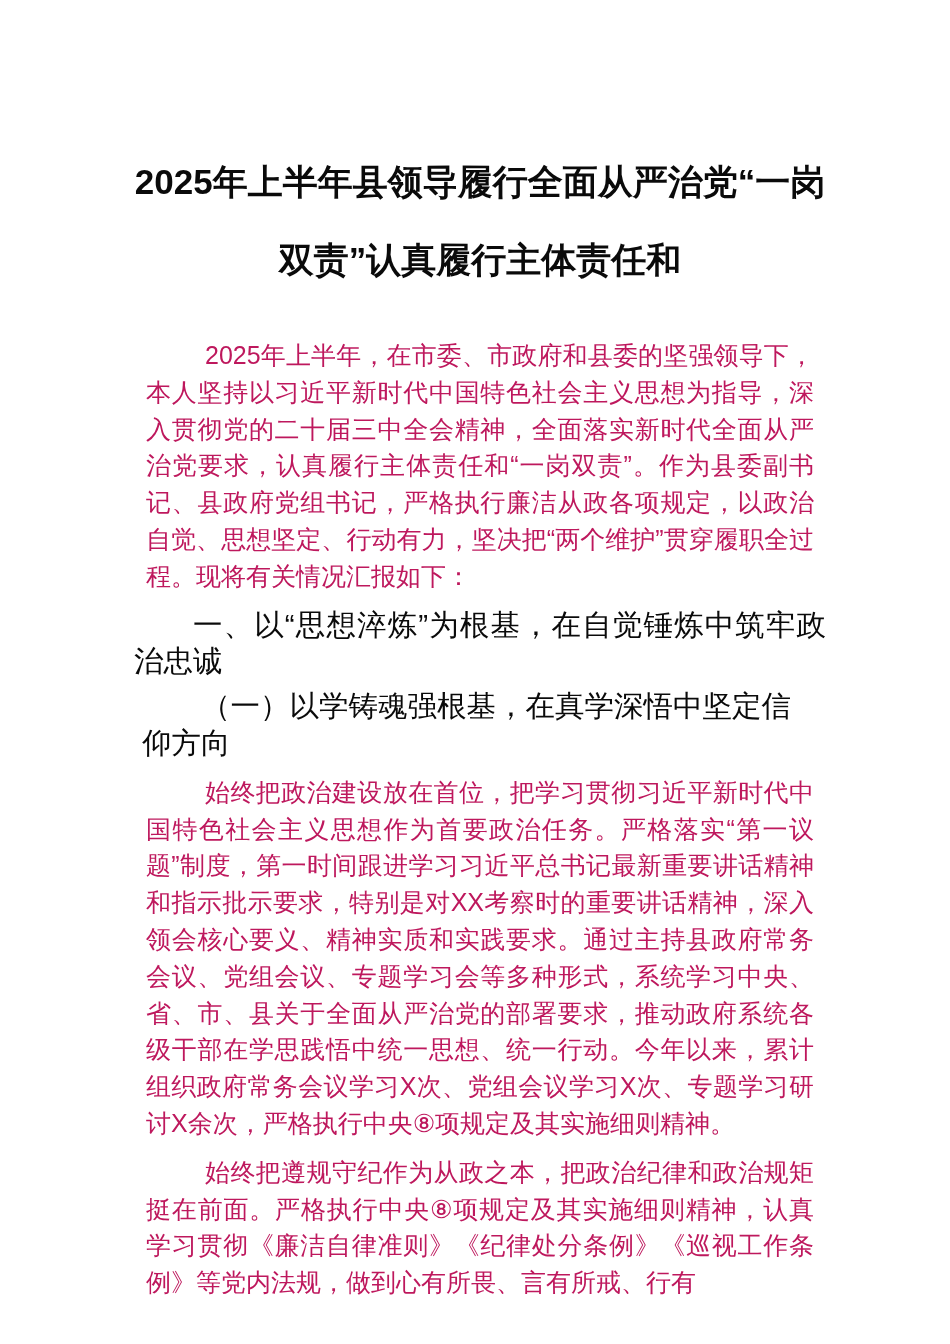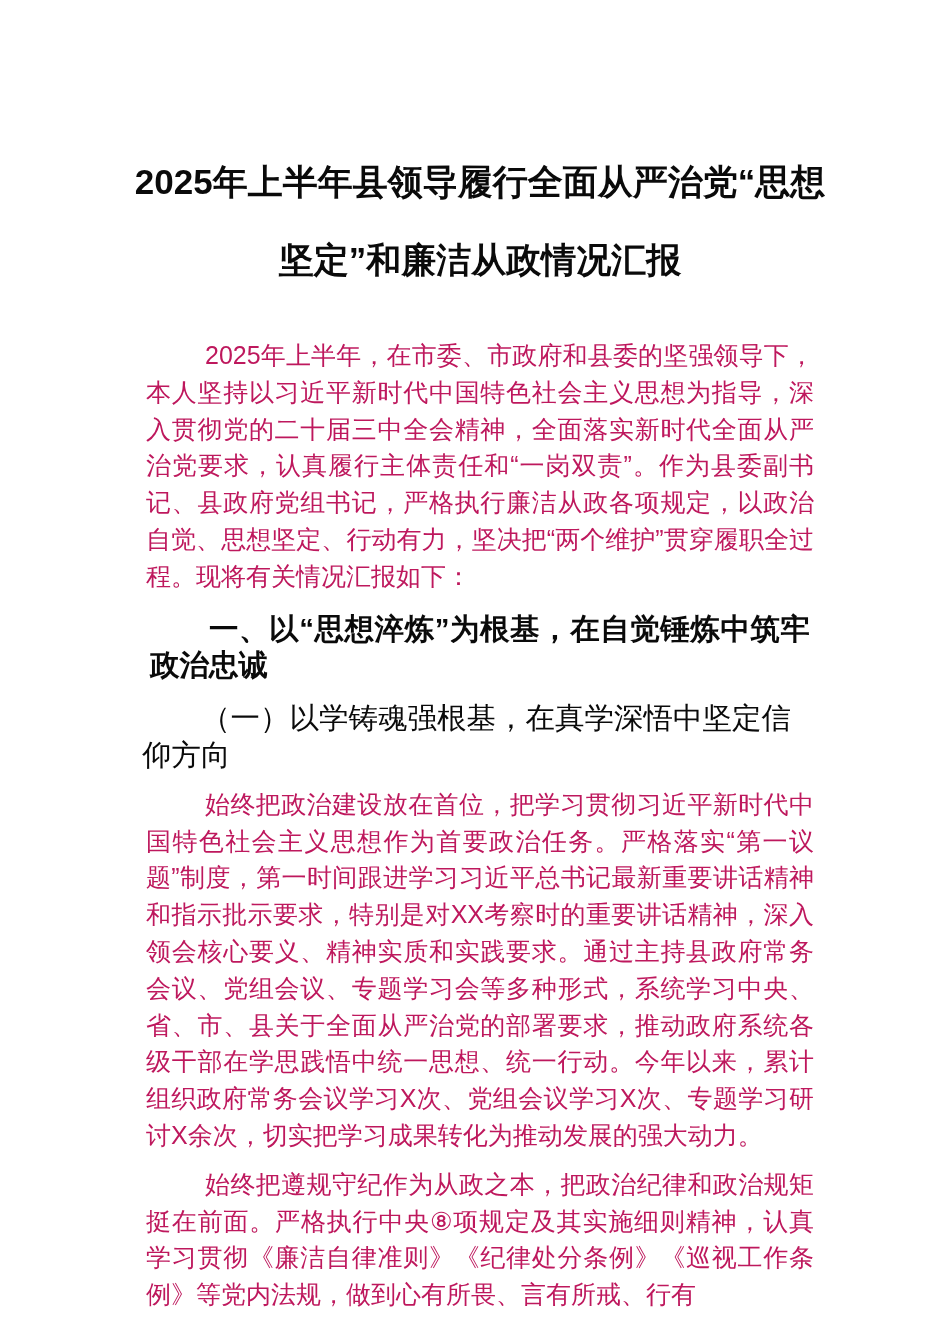--- a/index.html
+++ b/index.html
@@ -46,23 +46,23 @@
     font-size: 25px;
     line-height: 36.8px;
     text-align: justify;
     text-justify: inter-ideograph;
     text-indent: 59px;
     letter-spacing: 0px;
     word-break: break-all;
     color: #be185d;
   }
   p.heading1 {
-    margin: 16px;
+    margin: 0;
     font-size: 29.5px;
-    font-weight: bold;
+    font-weight: normal;
     line-height: 36.8px;
     text-align: justify;
     text-justify: inter-ideograph;
     text-indent: 59px;
     letter-spacing: 0px;
     word-break: break-all;
     color: #0a0a0a;
   }
   p.heading2 {
     margin: 8px;
@@ -73,23 +73,23 @@
     letter-spacing: 0px;
     word-break: break-all;
     color: #0a0a0a;
   }
 </style>
 </head>
 <body>
 
 <div class="page">
   <div class="content">
-    <h1 class="doc-title">2025年上半年县领导履行全面从严治党“思想坚定”和廉洁从政情况汇报</h1>
+    <h1 class="doc-title">2025年上半年县领导履行全面从严治党“一岗双责”认真履行主体责任和</h1>
     <div class="spacer-after-title"></div>
     <div id="body-blocks">
         <p class="para">2025年上半年，在市委、市政府和县委的坚强领导下，本人坚持以习近平新时代中国特色社会主义思想为指导，深入贯彻党的二十届三中全会精神，全面落实新时代全面从严治党要求，认真履行主体责任和“一岗双责”。作为县委副书记、县政府党组书记，严格执行廉洁从政各项规定，以政治自觉、思想坚定、行动有力，坚决把“两个维护”贯穿履职全过程。现将有关情况汇报如下：</p>
         <p class="heading1">一、以“思想淬炼”为根基，在自觉锤炼中筑牢政治忠诚</p>
         <p class="heading2">（一）以学铸魂强根基，在真学深悟中坚定信仰方向</p>
-        <p class="para">始终把政治建设放在首位，把学习贯彻习近平新时代中国特色社会主义思想作为首要政治任务。严格落实“第一议题”制度，第一时间跟进学习习近平总书记最新重要讲话精神和指示批示要求，特别是对XX考察时的重要讲话精神，深入领会核心要义、精神实质和实践要求。通过主持县政府常务会议、党组会议、专题学习会等多种形式，系统学习中央、省、市、县关于全面从严治党的部署要求，推动政府系统各级干部在学思践悟中统一思想、统一行动。今年以来，累计组织政府常务会议学习X次、党组会议学习X次、专题学习研讨X余次，切实把学习成果转化为推动发展的强大动力。</p>
+        <p class="para">始终把政治建设放在首位，把学习贯彻习近平新时代中国特色社会主义思想作为首要政治任务。严格落实“第一议题”制度，第一时间跟进学习习近平总书记最新重要讲话精神和指示批示要求，特别是对XX考察时的重要讲话精神，深入领会核心要义、精神实质和实践要求。通过主持县政府常务会议、党组会议、专题学习会等多种形式，系统学习中央、省、市、县关于全面从严治党的部署要求，推动政府系统各级干部在学思践悟中统一思想、统一行动。今年以来，累计组织政府常务会议学习X次、党组会议学习X次、专题学习研讨X余次，严格执行中央⑧项规定及其实施细则精神。</p>
         <p class="para">始终把遵规守纪作为从政之本，把政治纪律和政治规矩挺在前面。严格执行中央⑧项规定及其实施细则精神，认真学习贯彻《廉洁自律准则》《纪律处分条例》《巡视工作条例》等党内法规，做到心有所畏、言有所戒、行有</p>
       </div>
   </div>
 </div>
 
 </body></html>

